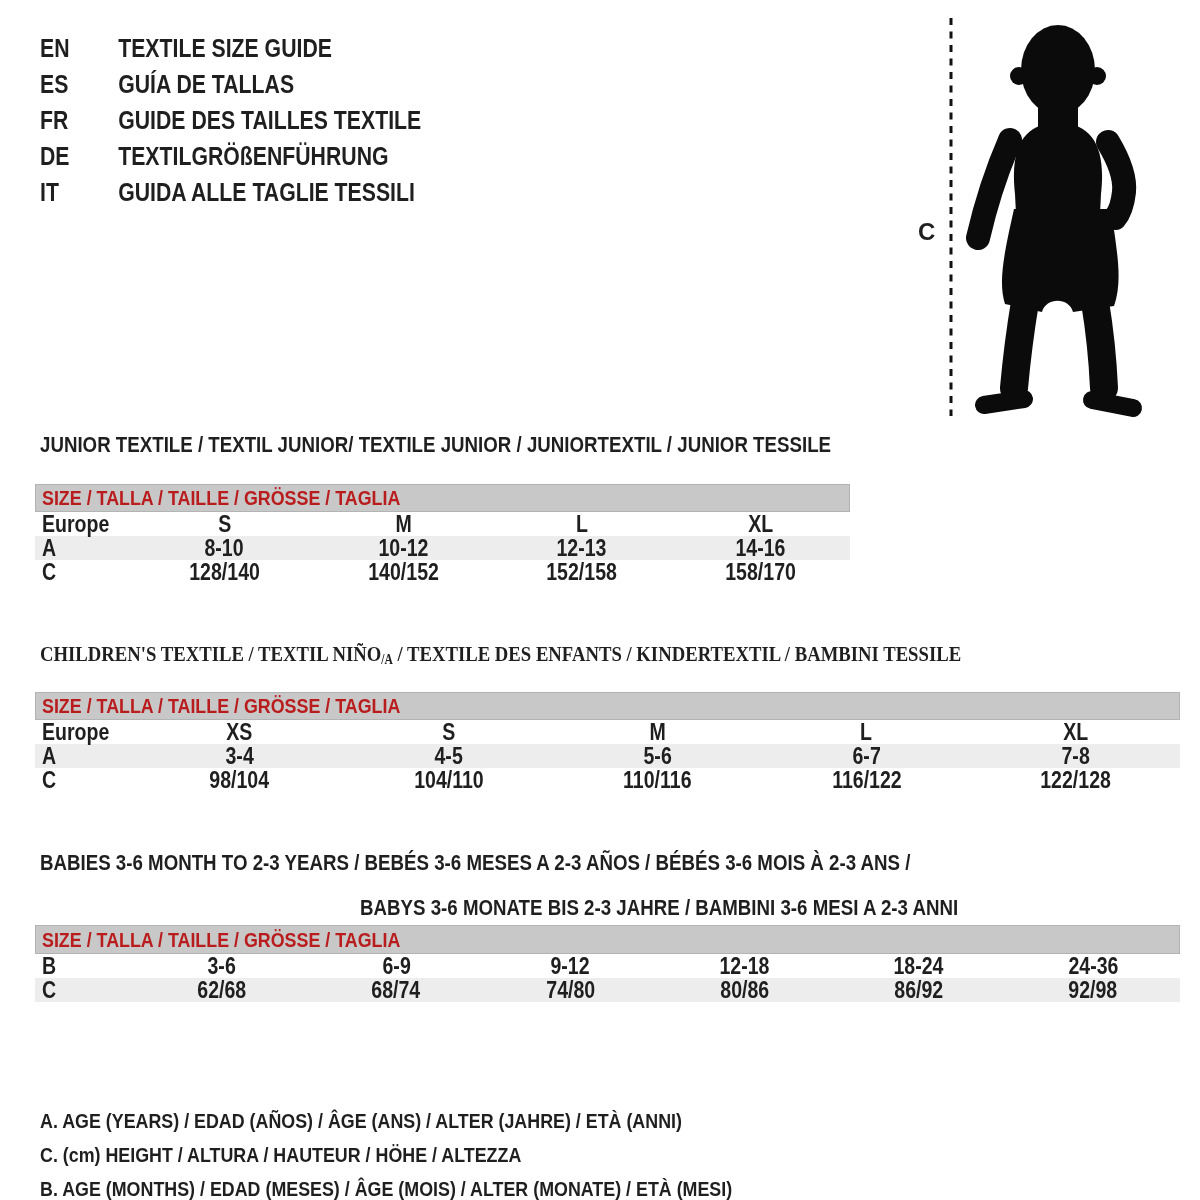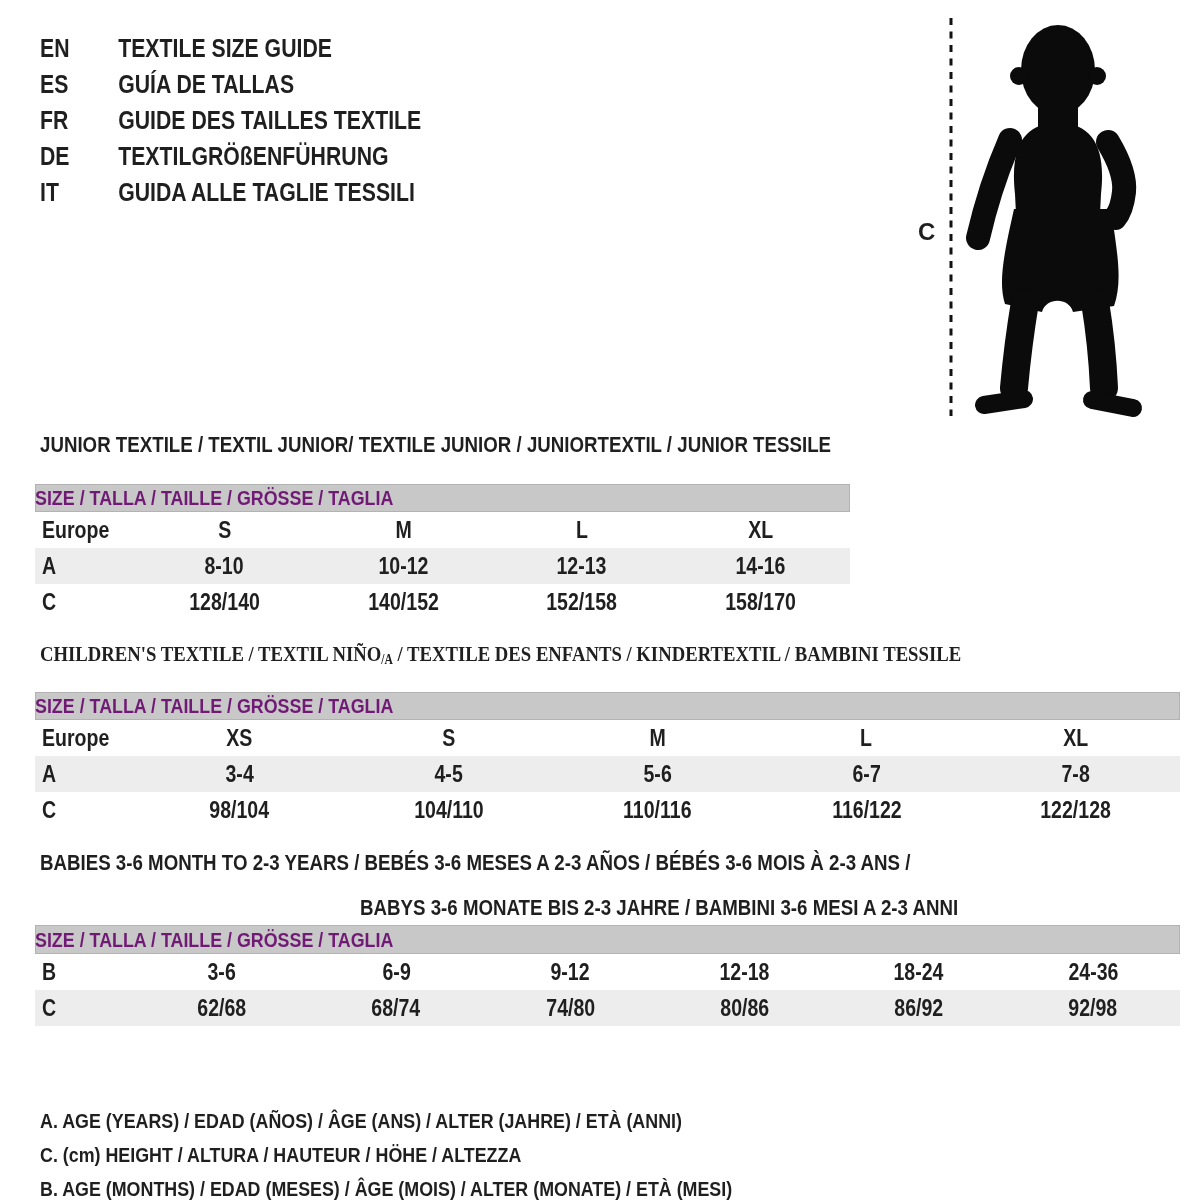--- a/index.html
+++ b/index.html
@@ -22,22 +22,22 @@
   .figure svg{position:absolute;left:12px;top:2px;}
   .figure-label{position:absolute;left:0px;top:206px;font-size:24px;}
 
   
   .sec-title{position:absolute;font-size:22px;line-height:24px;}
   .subsc{font-size:0.62em;position:relative;top:3px;}
 
   
   .s-table{position:absolute;}
   .size-bar{height:28px;line-height:28px;background:#c8c8c8;box-shadow:inset 0 0 0 1px rgba(0,0,0,0.10);
-            font-size:21px;color:#701a75;}
-  .t-row{display:flex;height:36px;align-items:center;font-size:23px;}
+            padding-left:7px;font-size:21px;color:#b91c1c;}
+  .t-row{display:flex;height:24px;align-items:center;font-size:23px;}
   .t-row.alt{background:#ededed;}
   .t-label{width:100px;padding-left:7px;box-sizing:border-box;}
   .t-cell{flex:1;text-align:center;}
 
   
   .legend{position:absolute;left:40px;top:1071px;margin-top:33px;}
   .legend-line{height:34px;line-height:34px;font-size:21px;}
 </style>
 </head>
 <body>

